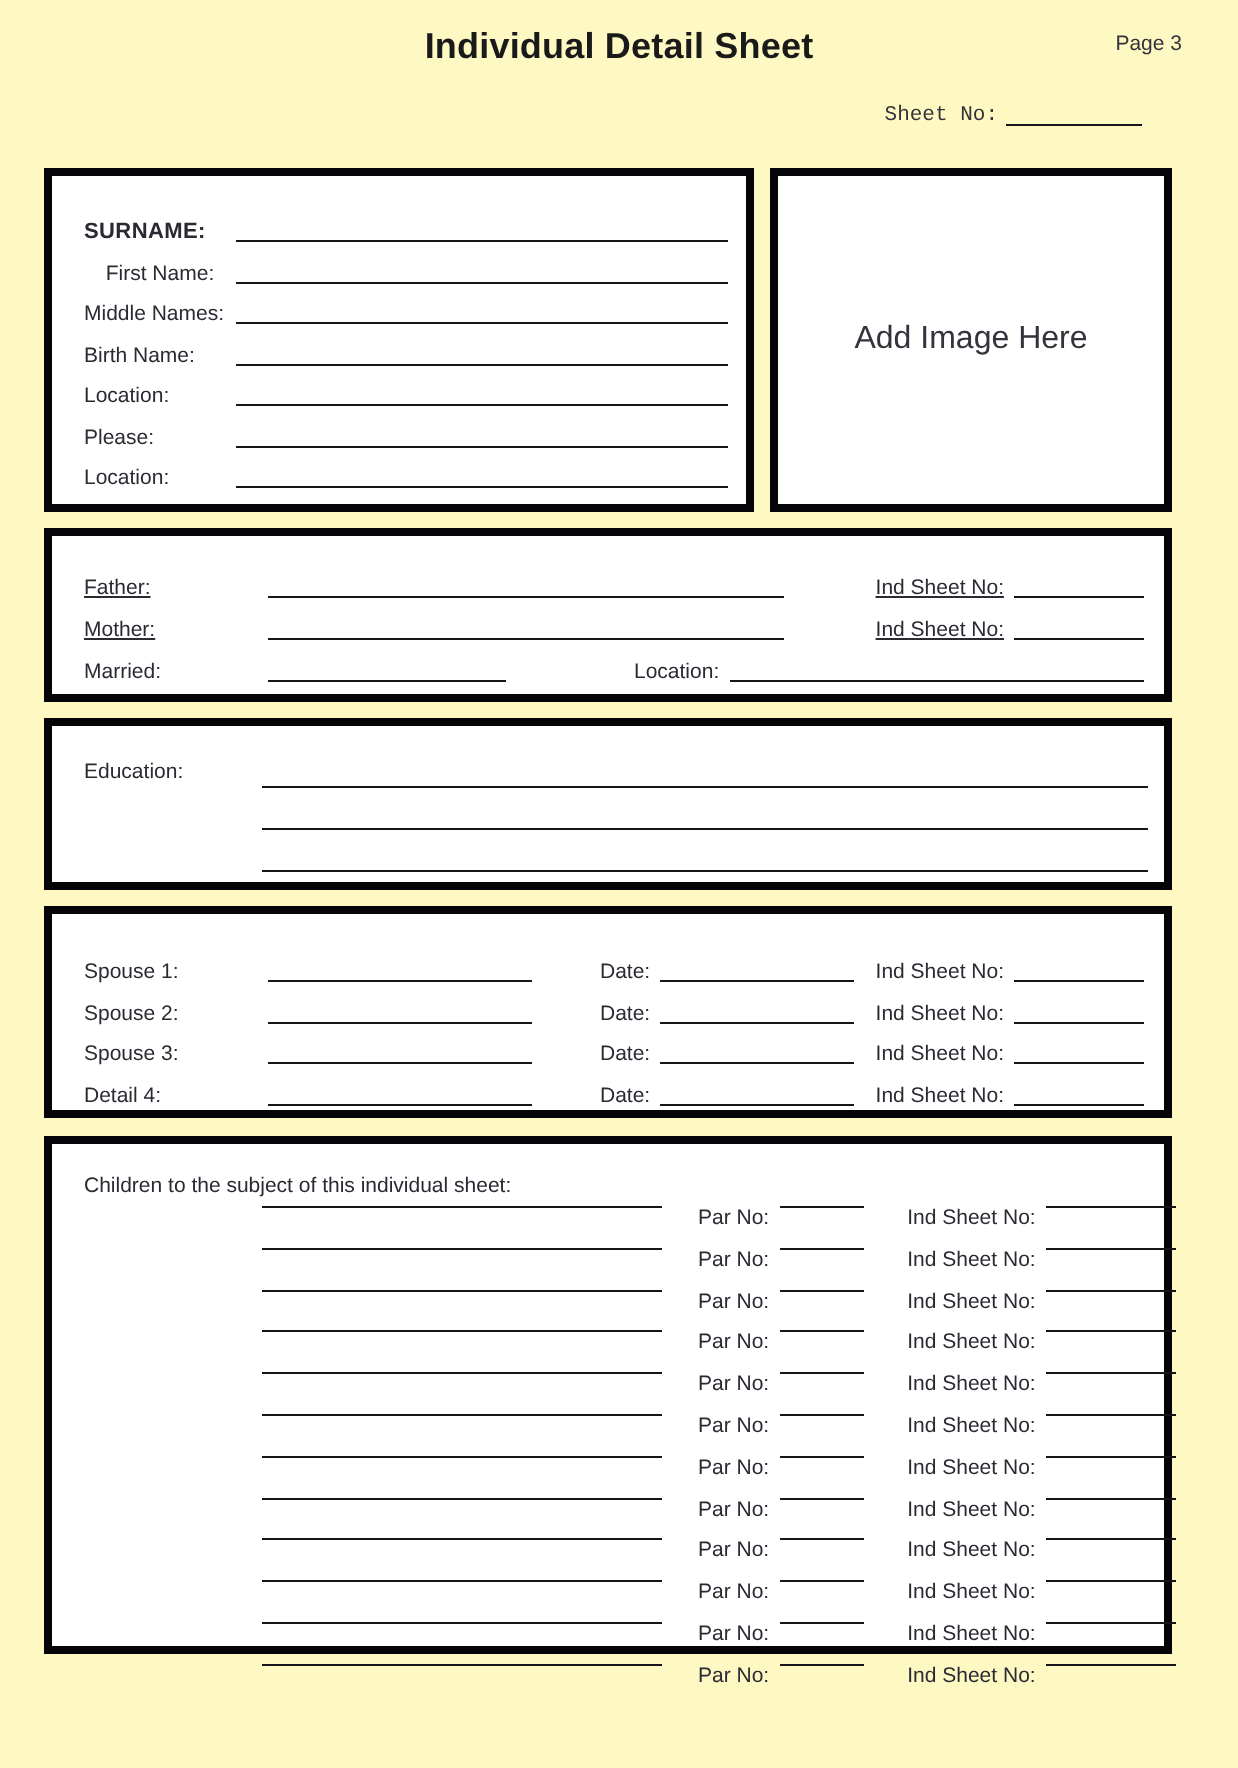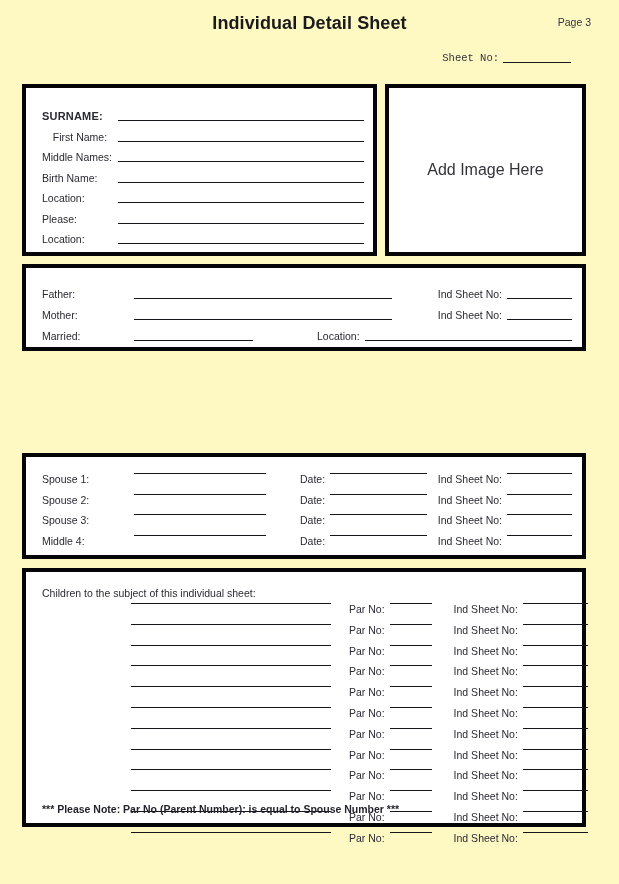--- a/index.html
+++ b/index.html
@@ -105,20 +105,21 @@
 
   
   .par-row {
     position: absolute;
     left: 16px;
     right: 10px;
     height: 19px;
     font-size: 10.5px;
     display: flex;
     align-items: flex-end;
+    text-decoration: underline;
   }
   .par-label { width: 92px; flex: 0 0 92px; white-space: nowrap; }
   .par-name-rule { width: 258px; flex: 0 0 258px; }
   .par-gap { flex: 1 1 auto; }
   .par-ind-label { white-space: nowrap; margin-right: 5px; }
   .par-ind-rule { width: 65px; flex: 0 0 65px; }
 
   .married-row {
     position: absolute;
     left: 16px;
@@ -151,21 +152,21 @@
   }
 
   
   .sp-row {
     position: absolute;
     left: 16px;
     right: 10px;
     height: 19px;
     font-size: 10.5px;
     display: flex;
-    align-items: flex-start;
+    align-items: flex-end;
   }
   .sp-label { width: 92px; flex: 0 0 92px; white-space: nowrap; }
   .sp-name-rule { width: 132px; flex: 0 0 132px; }
   .sp-gap { width: 34px; flex: 0 0 34px; }
   .sp-date-label { white-space: nowrap; margin-right: 5px; }
   .sp-date-rule { width: 97px; flex: 0 0 97px; }
   .sp-gap2 { flex: 1 1 auto; }
   .sp-ind-label { white-space: nowrap; margin-right: 5px; }
   .sp-ind-rule { width: 65px; flex: 0 0 65px; }
 
@@ -274,20 +275,28 @@
     <div class="married-row" style="top:55px;">
       <span class="married-label">Married:</span>
       <span class="rule married-rule"></span>
       <span class="married-spacer"></span>
       <span class="loc-label">Location:</span>
       <span class="rule loc-rule"></span>
     </div>
 
   </div>
 
+  <div class="box" id="box-education">
+    <div class="edu-label">Education:</div>
+    <div id="education-lines">
+        <div class="edu-rule" style="top: 30px;"></div>
+        <div class="edu-rule" style="top: 51px;"></div>
+        <div class="edu-rule" style="top: 72px;"></div>
+      </div>
+  </div>
 
   <div class="box" id="box-spouses">
     <div id="spouse-rows">
         <div class="sp-row" style="top: 16px;">
           <span class="sp-label">Spouse 1:</span>
           <span class="rule sp-name-rule"></span>
           <span class="sp-gap"></span>
           <span class="sp-date-label">Date:</span>
           <span class="rule sp-date-rule"></span>
           <span class="sp-gap2"></span>
@@ -308,21 +317,21 @@
           <span class="sp-label">Spouse 3:</span>
           <span class="rule sp-name-rule"></span>
           <span class="sp-gap"></span>
           <span class="sp-date-label">Date:</span>
           <span class="rule sp-date-rule"></span>
           <span class="sp-gap2"></span>
           <span class="sp-ind-label">Ind Sheet No:</span>
           <span class="rule sp-ind-rule"></span>
         </div>
         <div class="sp-row" style="top: 77.5px;">
-          <span class="sp-label">Middle 4:</span>
+          <span class="sp-label">Detail 4:</span>
           <span class="rule sp-name-rule"></span>
           <span class="sp-gap"></span>
           <span class="sp-date-label">Date:</span>
           <span class="rule sp-date-rule"></span>
           <span class="sp-gap2"></span>
           <span class="sp-ind-label">Ind Sheet No:</span>
           <span class="rule sp-ind-rule"></span>
         </div>
       </div>
   </div>
@@ -432,16 +441,15 @@
         <div class="ch-row" style="top: 259.8px;">
           <span class="rule ch-name-rule"></span>
           <span class="ch-gap"></span>
           <span class="ch-par-label">Par No:</span>
           <span class="rule ch-par-rule"></span>
           <span class="ch-gap2"></span>
           <span class="ch-ind-label">Ind Sheet No:</span>
           <span class="rule ch-ind-rule"></span>
         </div>
       </div>
-    <div class="children-note">*** Please Note: Par No (Parent Number): is equal to Spouse Number ***</div>
   </div>
 
 </div>
 
 </body></html>

